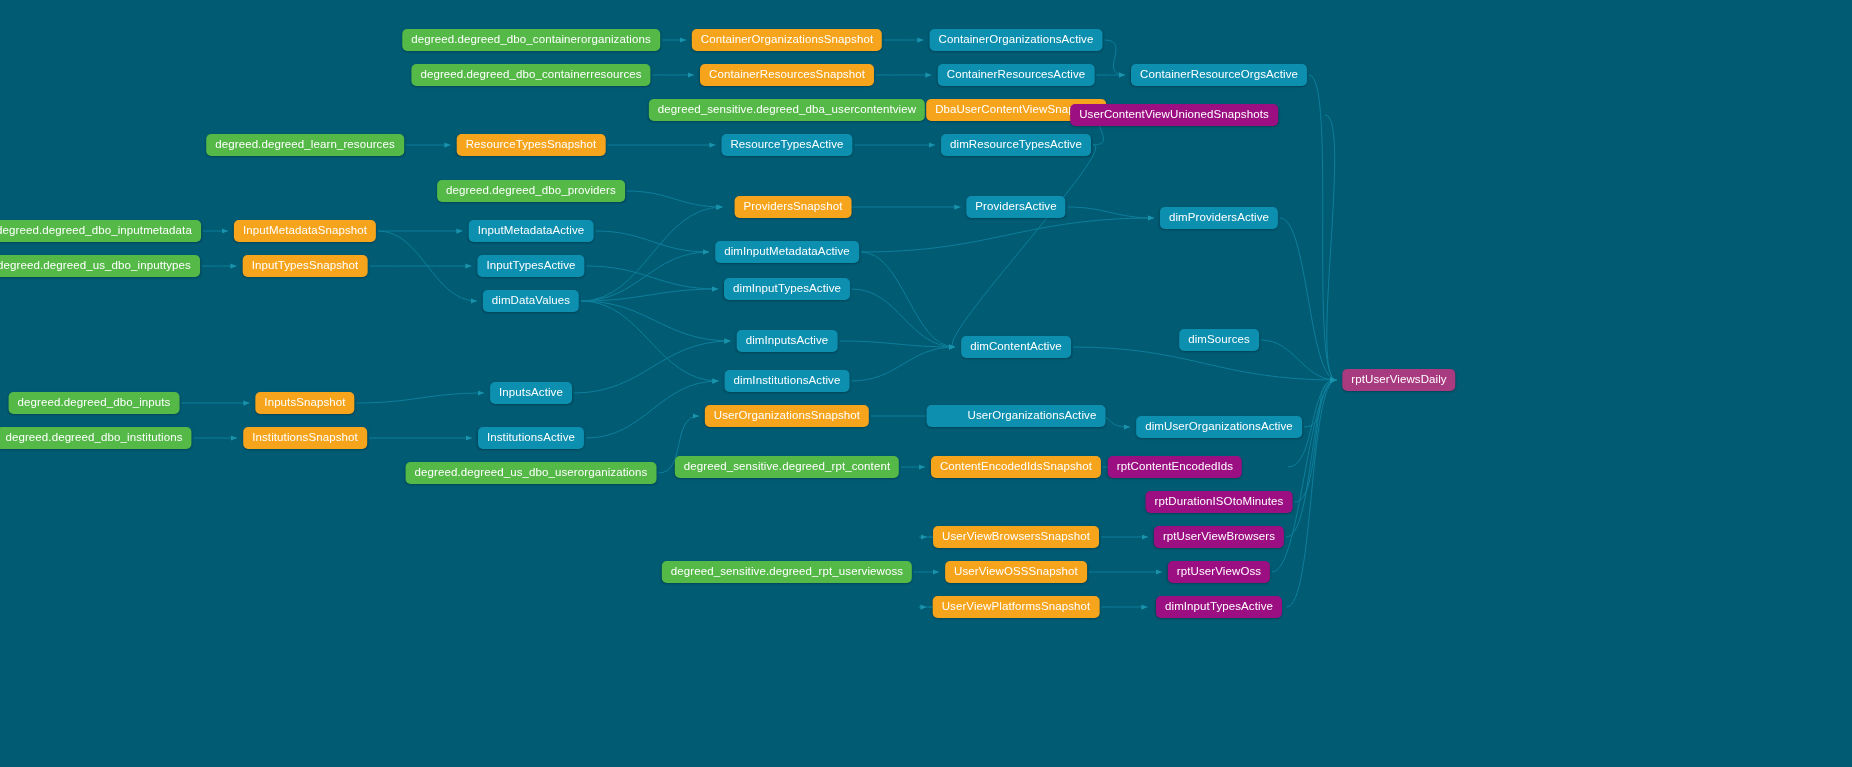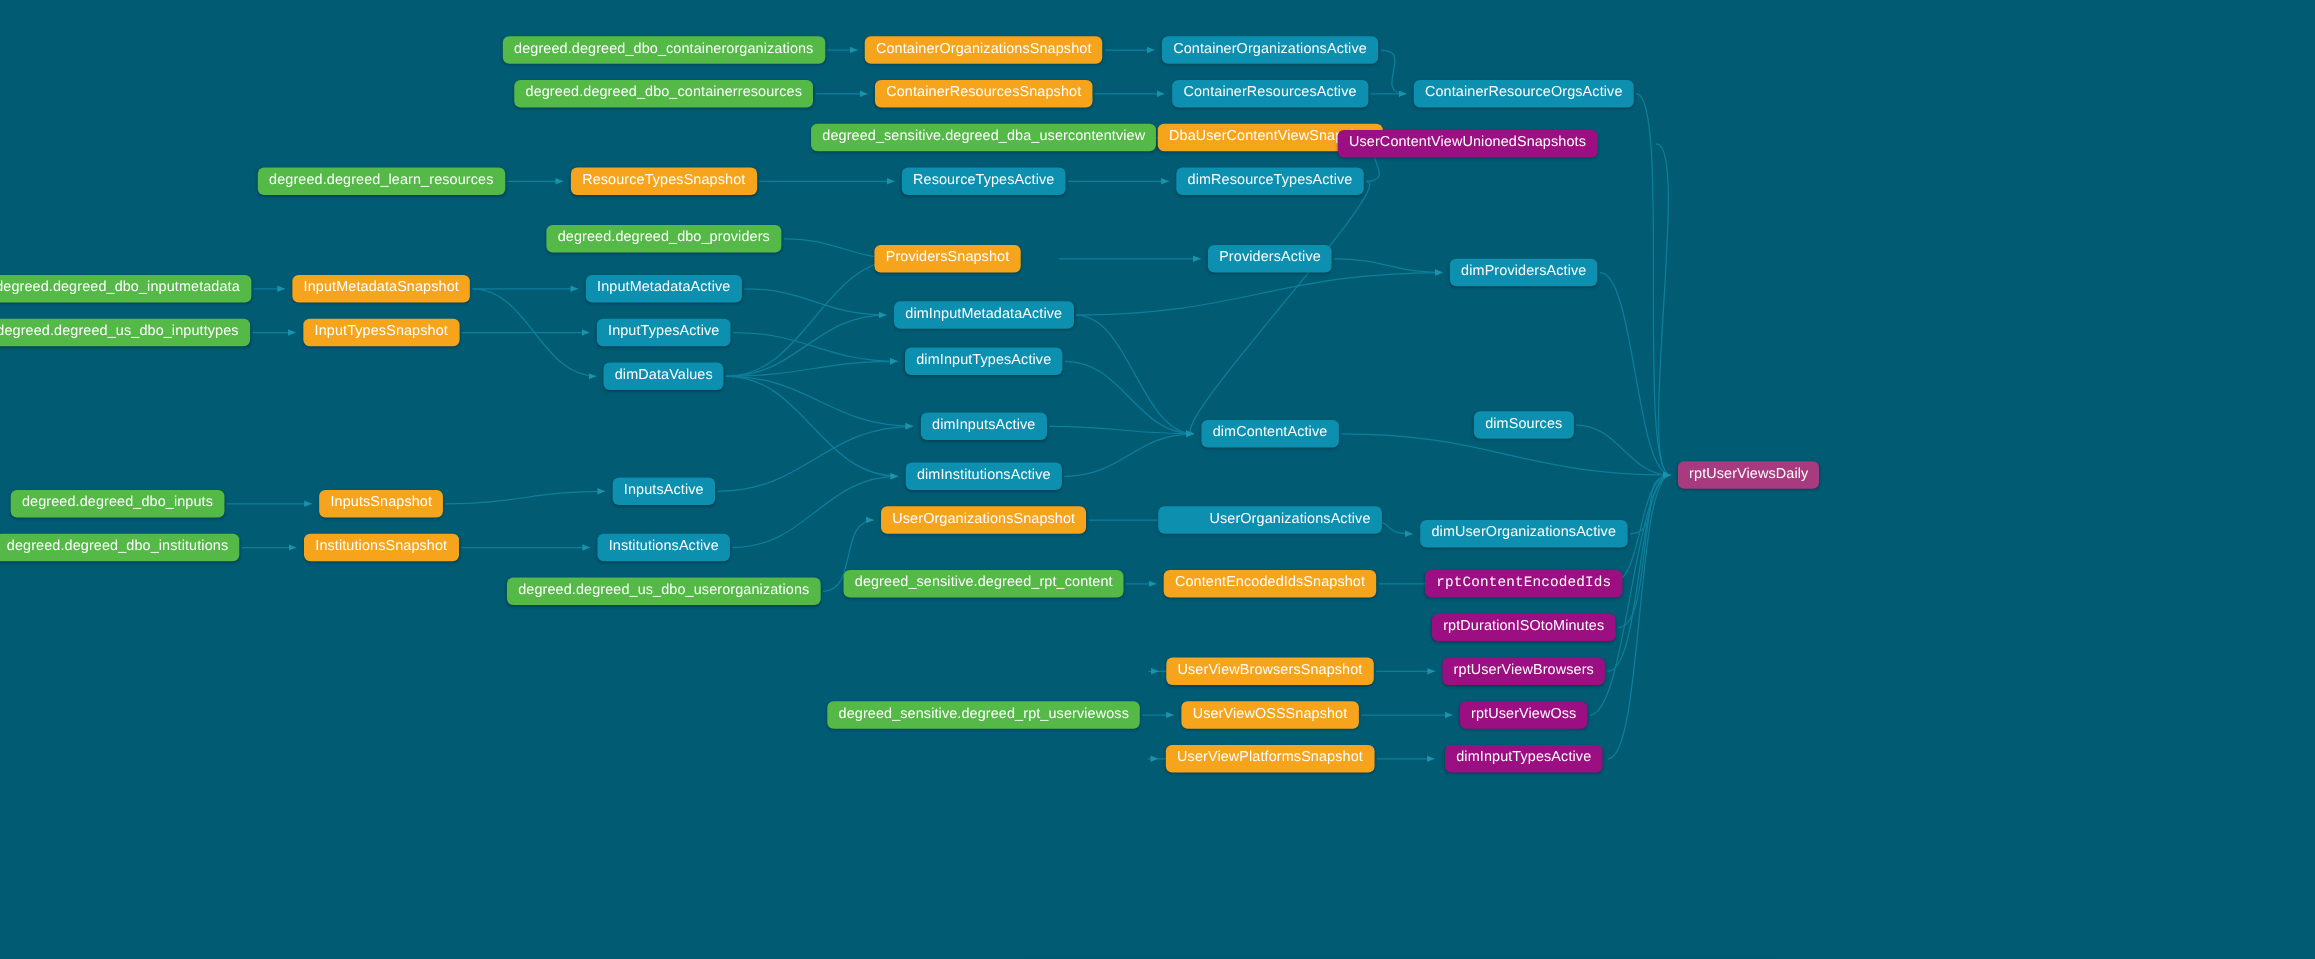--- a/index.html
+++ b/index.html
@@ -140,21 +140,21 @@
       <div class="node active" style="left: 1016px; top: 75px;">ContainerResourcesActive</div>
       <div class="node active" style="left: 1219px; top: 75px;">ContainerResourceOrgsActive</div>
       <div class="node source" style="left: 787px; top: 110px;">degreed_sensitive.degreed_dba_usercontentview</div>
       <div class="node snapshot" style="left: 1016px; top: 110px;">DbaUserContentViewSnapshot</div>
       <div class="node report" style="left: 1174px; top: 115px; text-align: right;">UserContentViewUnionedSnapshots</div>
       <div class="node source" style="left: 305px; top: 145px;">degreed.degreed_learn_resources</div>
       <div class="node snapshot" style="left: 531px; top: 145px;">ResourceTypesSnapshot</div>
       <div class="node active" style="left: 787px; top: 145px;">ResourceTypesActive</div>
       <div class="node active" style="left: 1016px; top: 145px;">dimResourceTypesActive</div>
       <div class="node source" style="left: 531px; top: 191px;">degreed.degreed_dbo_providers</div>
-      <div class="node snapshot" style="left: 758px; top: 207px;">ProvidersSnapshot</div>
+      <div class="node snapshot" style="left: 793px; top: 207px;">ProvidersSnapshot</div>
       <div class="node active" style="left: 1016px; top: 207px;">ProvidersActive</div>
       <div class="node active" style="left: 1219px; top: 218px;">dimProvidersActive</div>
       <div class="node source" style="left: 94px; top: 231px;">degreed.degreed_dbo_inputmetadata</div>
       <div class="node snapshot" style="left: 305px; top: 231px;">InputMetadataSnapshot</div>
       <div class="node active" style="left: 531px; top: 231px;">InputMetadataActive</div>
       <div class="node active" style="left: 787px; top: 252px;">dimInputMetadataActive</div>
       <div class="node source" style="left: 94px; top: 266px;">degreed.degreed_us_dbo_inputtypes</div>
       <div class="node snapshot" style="left: 305px; top: 266px;">InputTypesSnapshot</div>
       <div class="node active" style="left: 531px; top: 266px;">InputTypesActive</div>
       <div class="node active" style="left: 787px; top: 289px;">dimInputTypesActive</div>
@@ -169,21 +169,21 @@
       <div class="node active" style="left: 531px; top: 393px;">InputsActive</div>
       <div class="node snapshot" style="left: 787px; top: 416px;">UserOrganizationsSnapshot</div>
       <div class="node active" style="left: 1016px; top: 416px; padding-left: 41px;">UserOrganizationsActive</div>
       <div class="node active" style="left: 1219px; top: 427px;">dimUserOrganizationsActive</div>
       <div class="node source" style="left: 94px; top: 438px;">degreed.degreed_dbo_institutions</div>
       <div class="node snapshot" style="left: 305px; top: 438px;">InstitutionsSnapshot</div>
       <div class="node active" style="left: 531px; top: 438px;">InstitutionsActive</div>
       <div class="node source" style="left: 531px; top: 473px;">degreed.degreed_us_dbo_userorganizations</div>
       <div class="node source" style="left: 787px; top: 467px;">degreed_sensitive.degreed_rpt_content</div>
       <div class="node snapshot" style="left: 1016px; top: 467px;">ContentEncodedIdsSnapshot</div>
-      <div class="node report" style="left: 1219px; top: 467px; font-family: Liberation Mono, monospace;">rptContentEncodedIds</div>
+      <div class="node report" style="left: 1175px; top: 467px;">rptContentEncodedIds</div>
       <div class="node report" style="left: 1219px; top: 502px;">rptDurationISOtoMinutes</div>
       <div class="node snapshot" style="left: 1016px; top: 537px;">UserViewBrowsersSnapshot</div>
       <div class="node report" style="left: 1219px; top: 537px;">rptUserViewBrowsers</div>
       <div class="node source" style="left: 787px; top: 572px;">degreed_sensitive.degreed_rpt_userviewoss</div>
       <div class="node snapshot" style="left: 1016px; top: 572px;">UserViewOSSSnapshot</div>
       <div class="node report" style="left: 1219px; top: 572px;">rptUserViewOss</div>
       <div class="node snapshot" style="left: 1016px; top: 607px;">UserViewPlatformsSnapshot</div>
       <div class="node report" style="left: 1219px; top: 607px;">dimInputTypesActive</div>
     </div>
 </div>

